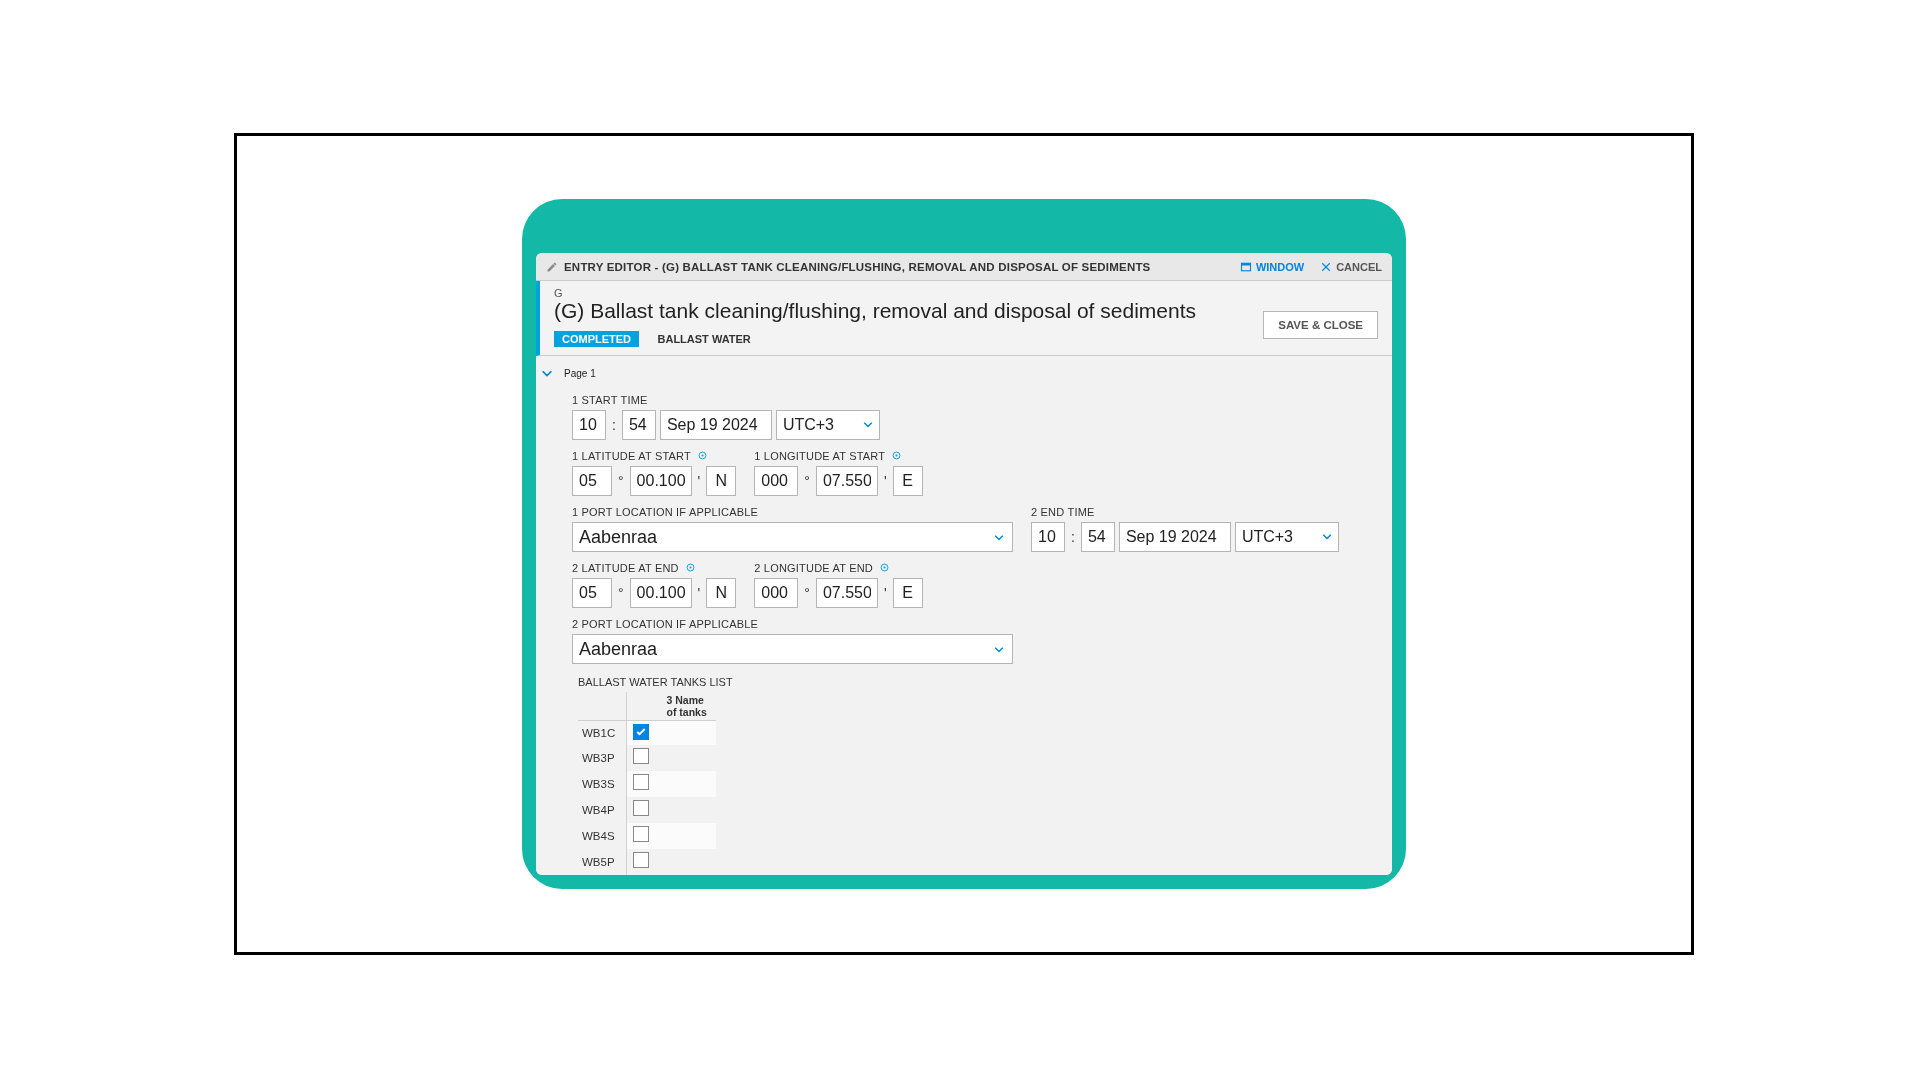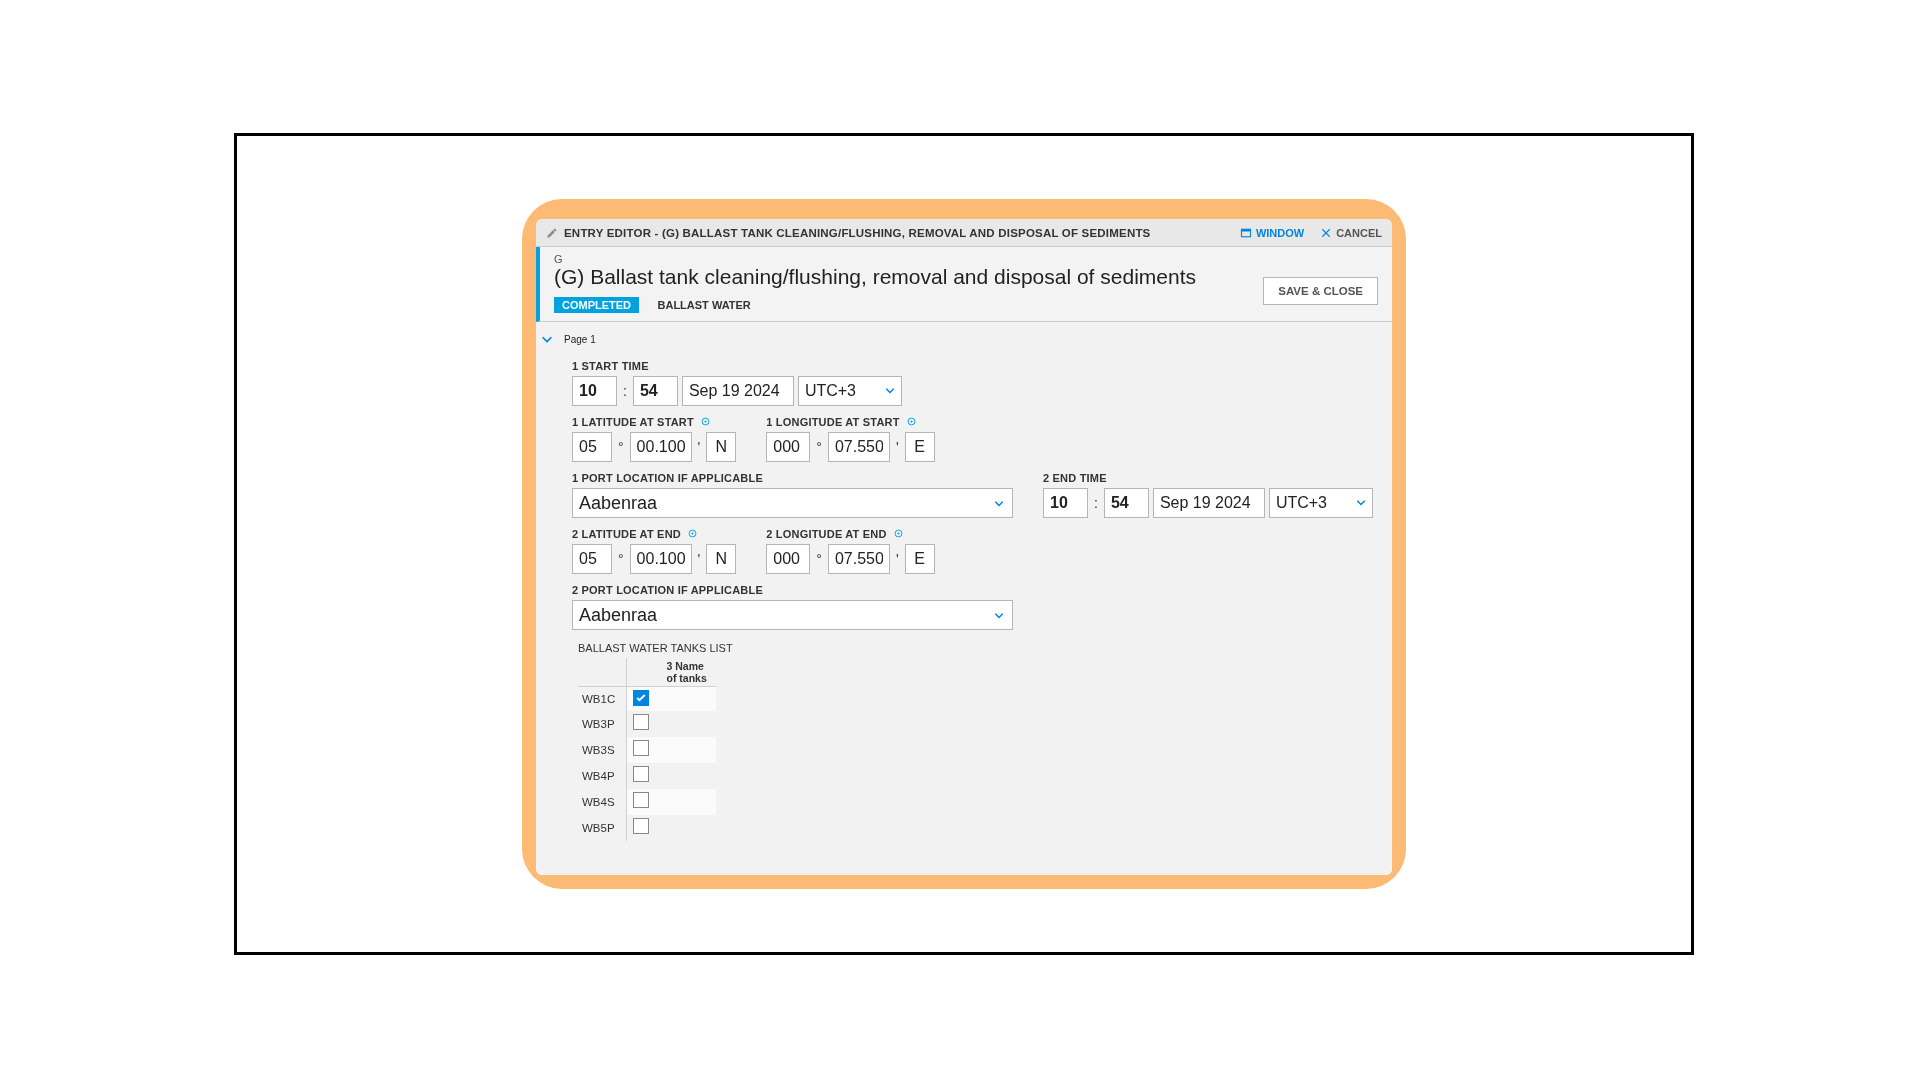--- a/index.html
+++ b/index.html
@@ -17,23 +17,23 @@
   height: 822px;
   border: 3px solid #000;
   display: flex;
   justify-content: center;
   align-items: center;
   background: #fff;
 }
 .tablet {
   width: 884px;
   height: 690px;
-  background: #fdba74;
+  background: #14b8a6;
   border-radius: 40px;
-  padding: 20px 14px 14px 14px;
+  padding: 54px 14px 14px 14px;
   position: relative;
 }
 .screen {
   width: 100%;
   height: 100%;
   background: #f2f2f2;
   border-radius: 6px;
   overflow: hidden;
   display: flex;
   flex-direction: column;
@@ -74,28 +74,28 @@
 .subtitle { font-size:12px; color:#333; margin-top:8px; }
 .edited { font-size:11.5px; color:#777; margin-top:2px; }
 .save-close { position:absolute; right:14px; top:30px; border:1px solid #b5b5b5; background:#fff; color:#555; font-size:11.5px; font-weight:600; padding:7px 14px; cursor:pointer; }
 
 .content { flex:1; overflow:auto; padding: 6px 14px 14px 0; background:#f2f2f2; }
 .section-head { display:flex; align-items:center; padding:4px 0 4px 4px; }
 .chev { width:14px; height:14px; margin-right:10px; }
 .section-title { font-size:10px; color:#222; }
 
 .form { padding-left: 36px; }
-.flabel { font-size:11px; font-weight:700; color:#333; letter-spacing:.2px; margin-top:10px; display:block;}
+.flabel { font-size:11px; font-weight:400; color:#333; letter-spacing:.2px; margin-top:10px; display:block;}
 .flabel .gps { display:inline-block; width:11px; height:11px; vertical-align:-1px; margin-left:3px;}
-.row { display:flex; gap:30px; }
+.row { display:flex; gap:18px; }
 .col { }
 
 .inp { height:30px; border:1px solid #b5b5b5; background:#fff; font-size:16px; color:#222; padding:0 6px; outline:none; font-family:inherit;}
 .inp.small { width:40px; text-align:left;}
-.inp.time { width:45px;font-weight:bold; }
+.inp.time { width:34px; }
 .inp.date { width:112px; }
 .inp.min { width:62px; }
 .inp.hemi { width:30px; text-align:center; }
 .inp.wide3 { width:44px; }
 .sep { display:inline-flex; align-items:center; height:30px; padding:0 2px; font-size:14px; color:#333;}
 .timegroup { display:flex; align-items:center; gap:4px; margin-top:4px;}
 .tzselect { position:relative; }
 .tzselect .inp { width:104px; padding-right:22px;}
 .tzselect svg { position:absolute; right:6px; top:9px; width:12px; height:12px; pointer-events:none;}
 

